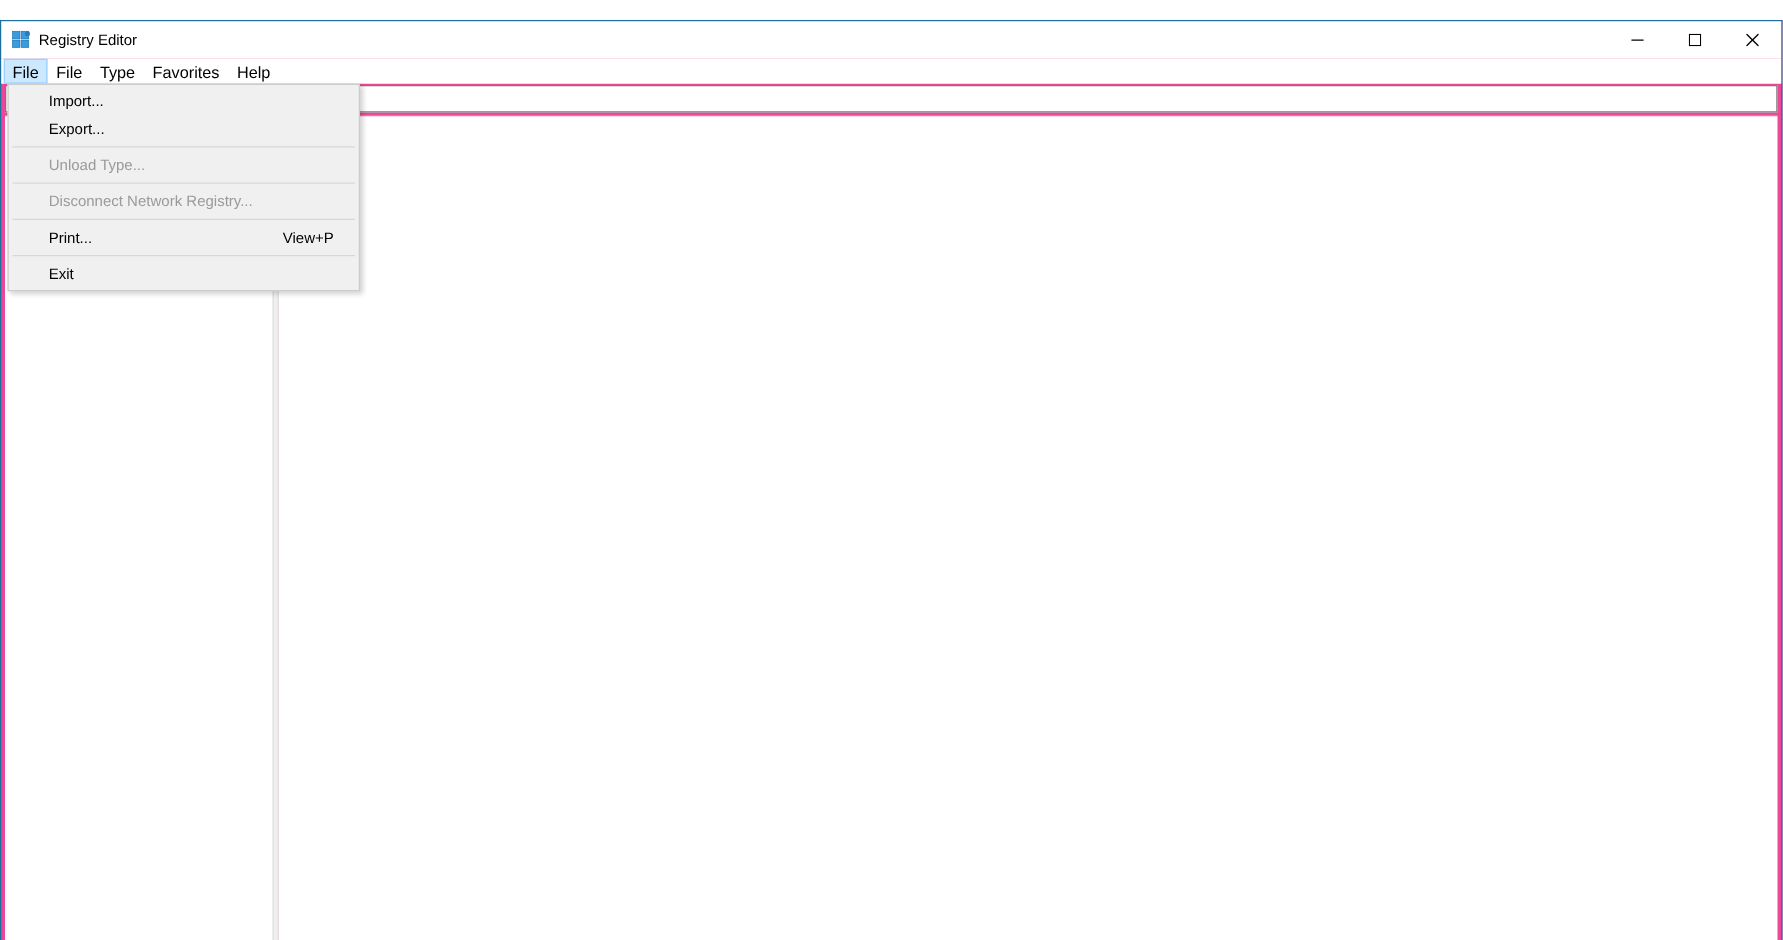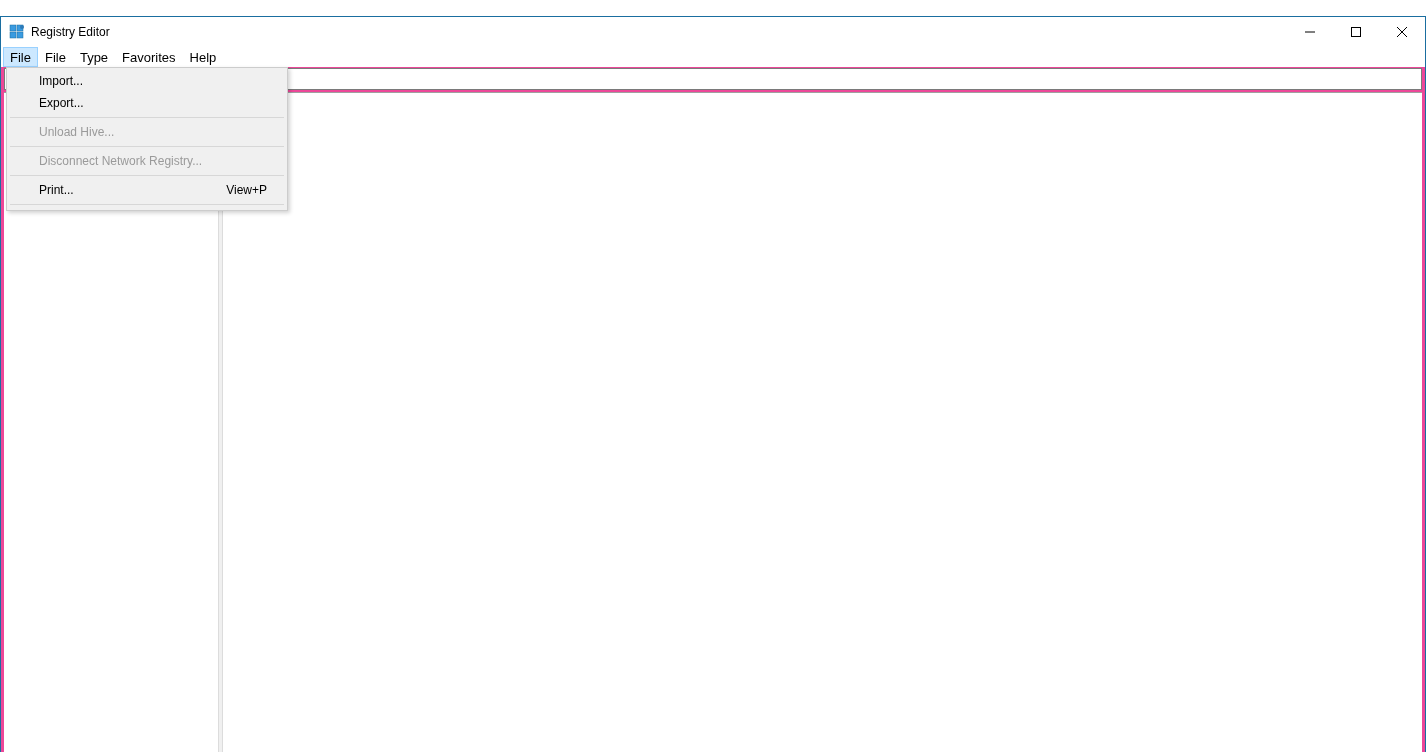--- a/index.html
+++ b/index.html
@@ -205,24 +205,25 @@
     <div class="splitter"></div>
     <div class="list-pane">
       <div style="flex:1;"></div>
     </div>
   </div>
 
   <div class="dropdown">
     <div class="dd-item">Import...</div>
     <div class="dd-item">Export...</div>
     <div class="dd-sep"></div>
-    <div class="dd-item disabled">Unload Hive...</div>
+    <div class="dd-item disabled">Unload Type...</div>
     <div class="dd-sep"></div>
     <div class="dd-item disabled">Disconnect Network Registry...</div>
     <div class="dd-sep"></div>
     <div class="dd-item">
       <span>Print...</span>
       <span class="shortcut">View+P</span>
     </div>
     <div class="dd-sep"></div>
+    <div class="dd-item">Exit</div>
   </div>
 
 </div>
 
 </body></html>

